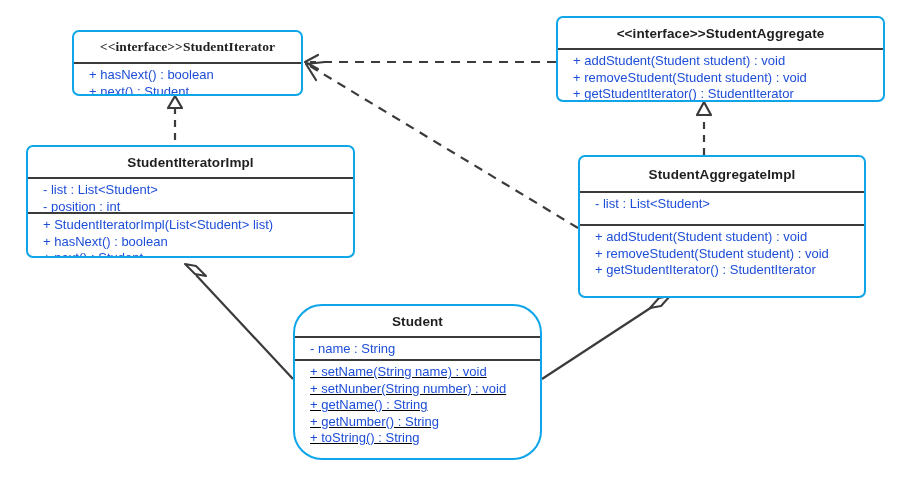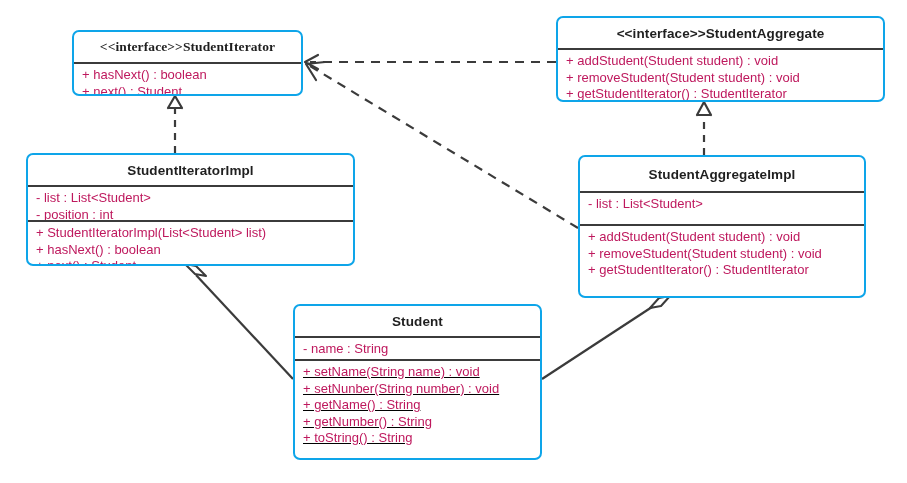--- a/index.html
+++ b/index.html
@@ -63,55 +63,55 @@
   .uml-compartment {
     box-sizing: border-box;
     border-top: 2px solid #3b3b3b;
     padding: 3px 0 0 0;
     overflow: hidden;
   }
 
   .uml-row {
     font-size: 13px;
     line-height: 16.5px;
-    color: #be185d;
+    color: #1d4ed8;
     white-space: nowrap;
-    padding-left: 8px;
+    padding-left: 15px;
   }
 
   .uml-row.spacer {
     visibility: hidden;
   }
 
   
 
   
   #box-student-iterator        { left: 72px;  top: 30px;  width: 231px; height: 66px; }
   #box-student-iterator .uml-title       { height: 30px; font-family: Liberation Serif, serif; }
   #box-student-iterator .uml-compartment { height: 32px; }
 
   
   #box-student-aggregate       { left: 556px; top: 16px;  width: 329px; height: 86px; }
   #box-student-aggregate .uml-title       { height: 30px; }
   #box-student-aggregate .uml-compartment { height: 52px; }
 
   
-  #box-student-iterator-impl   { left: 26px;  top: 153px; width: 329px; height: 113px; }
+  #box-student-iterator-impl   { left: 26px;  top: 145px; width: 329px; height: 113px; }
   #box-student-iterator-impl .uml-title        { height: 30px; }
   #box-student-iterator-impl .compartment-attr { height: 35px; }
   #box-student-iterator-impl .compartment-ops  { height: 46px; }
 
   
   #box-student-aggregate-impl  { left: 578px; top: 155px; width: 288px; height: 143px; }
   #box-student-aggregate-impl .uml-title        { height: 34px; }
   #box-student-aggregate-impl .compartment-attr { height: 33px; }
   #box-student-aggregate-impl .compartment-ops  { height: 74px; }
 
   
-  #box-student                 { left: 293px; top: 304px; width: 249px; height: 156px; }
+  #box-student                 { left: 293px; top: 304px; width: 249px; height: 156px; border-radius: 29px; }
   #box-student .uml-title        { height: 30px; }
   #box-student .compartment-attr { height: 23px; }
   #box-student .compartment-ops  { height: 89px; text-decoration: underline; }
 </style>
 </head>
 <body>
 
 <div id="canvas">
 
   <svg id="edges" viewBox="0 0 907 483" width="907" height="483" xmlns="http://www.w3.org/2000/svg">

